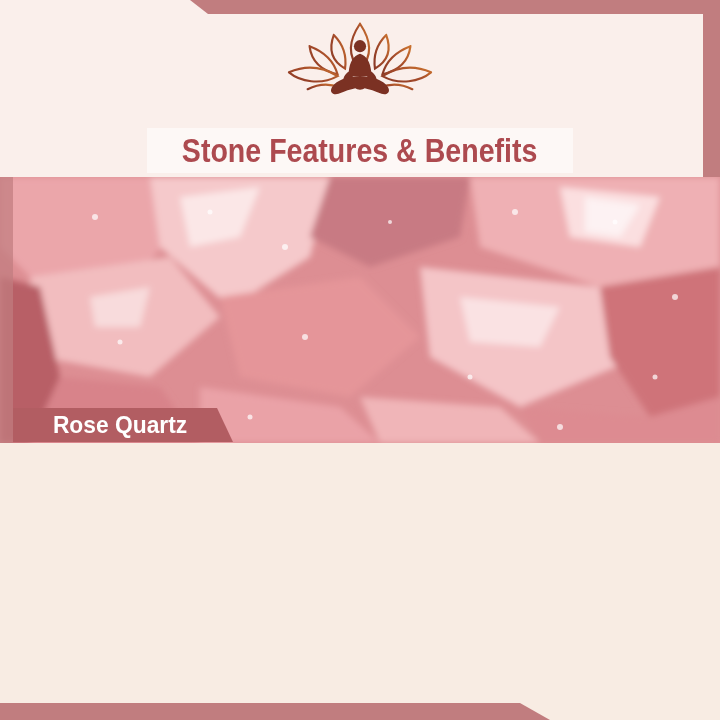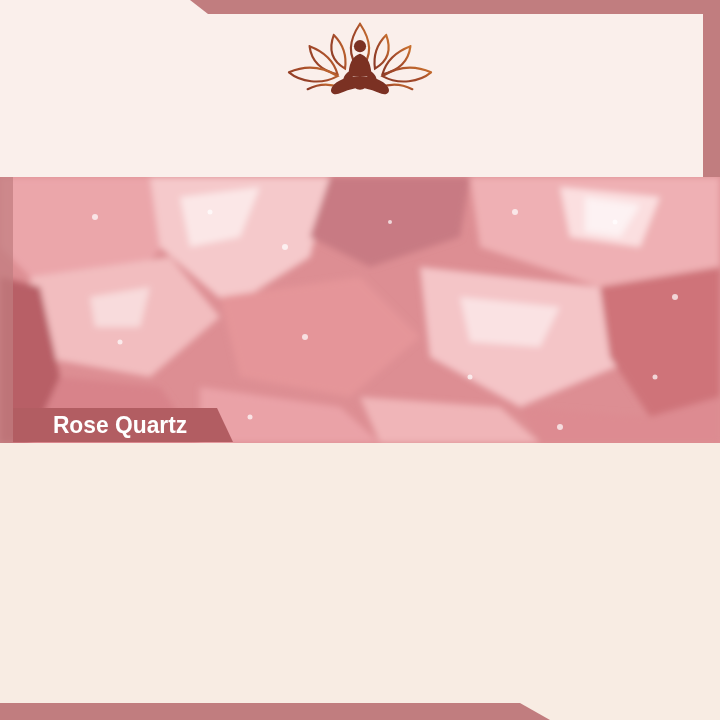--- a/index.html
+++ b/index.html
@@ -72,20 +72,23 @@
         <path d="M136 74 C124 68 112 68 102 72"></path>
       </g>
       <g fill="#7b3123">
         <circle cx="80" cy="28" r="6.5"></circle>
         <path d="M80 36 C73 38 69 45 68 55 C64 58 61 62 63 66 C67 65 71 62 73 60 L87 60 C89 62 93 65 97 66 C99 62 96 58 92 55 C91 45 87 38 80 36 Z"></path>
         <path d="M80 60 C68 60 55 64 50 72 C47 77 51 81 57 79 C64 76 70 74 75 73 C77 75 83 75 85 73 C90 74 96 76 103 79 C109 81 113 77 110 72 C105 64 92 60 80 60 Z"></path>
       </g>
     </svg>
   </div>
 
+  <div class="banner">
+    <div class="banner-title">Stone Features &amp; Benefits</div>
+  </div>
 
   <div class="photo">
     <svg width="720" height="266" viewBox="0 0 720 266" preserveAspectRatio="none">
       <defs>
           <filter id="soft" x="-5%" y="-5%" width="110%" height="110%">
             <feGaussianBlur stdDeviation="3"></feGaussianBlur>
           </filter>
         </defs>
       <rect x="0" y="0" width="720" height="266" fill="#dd8e93"></rect>
       <g filter="url(#soft)">

